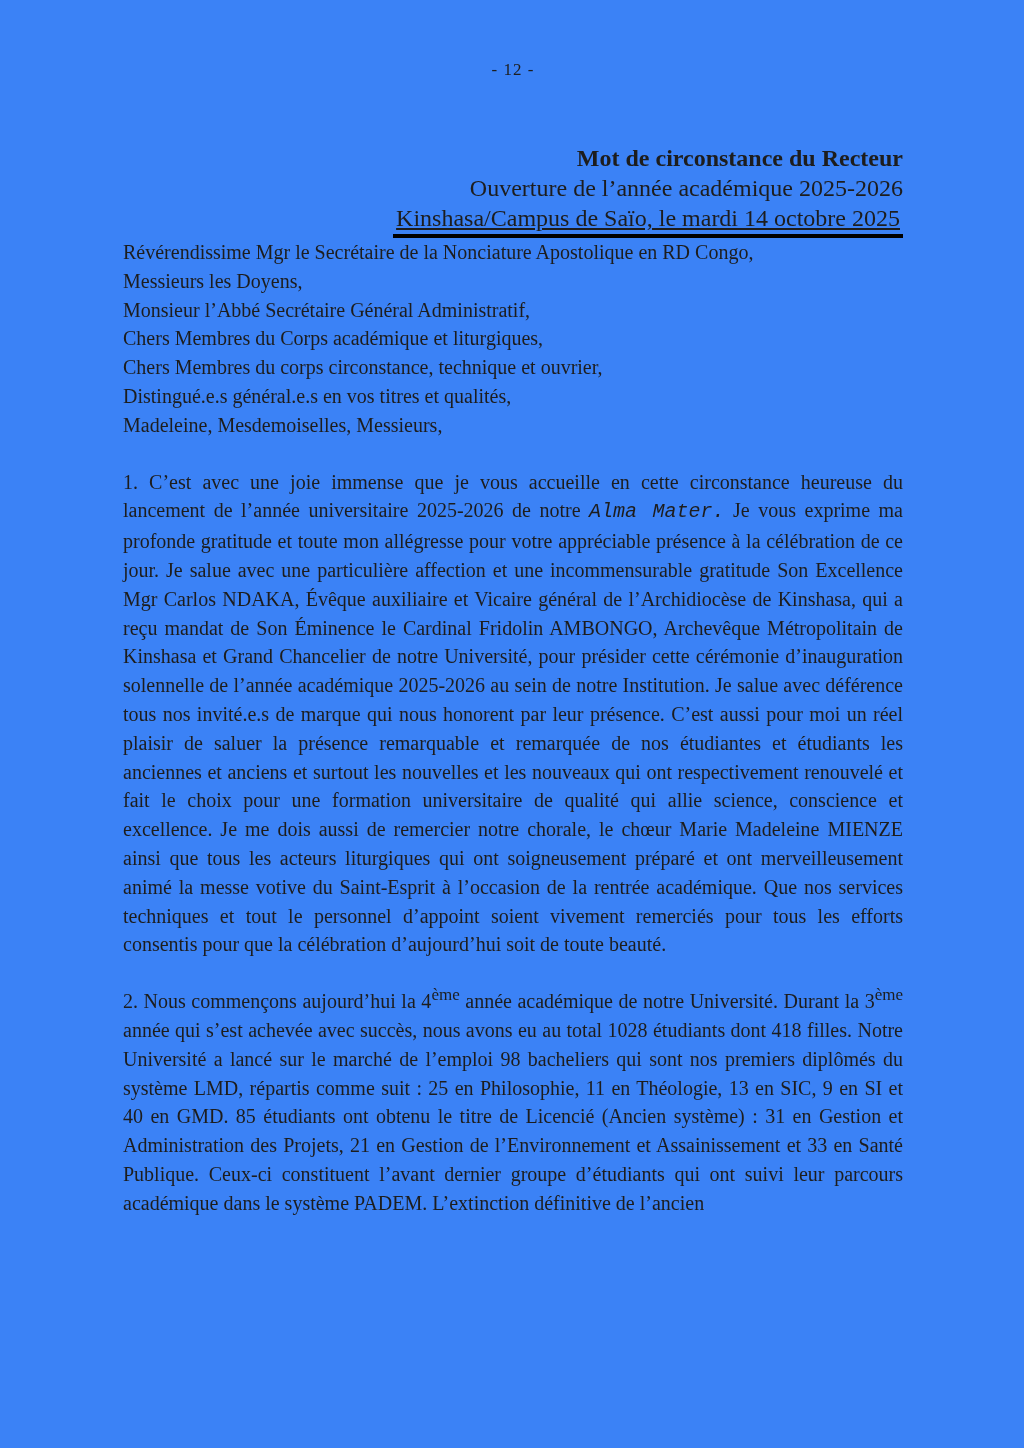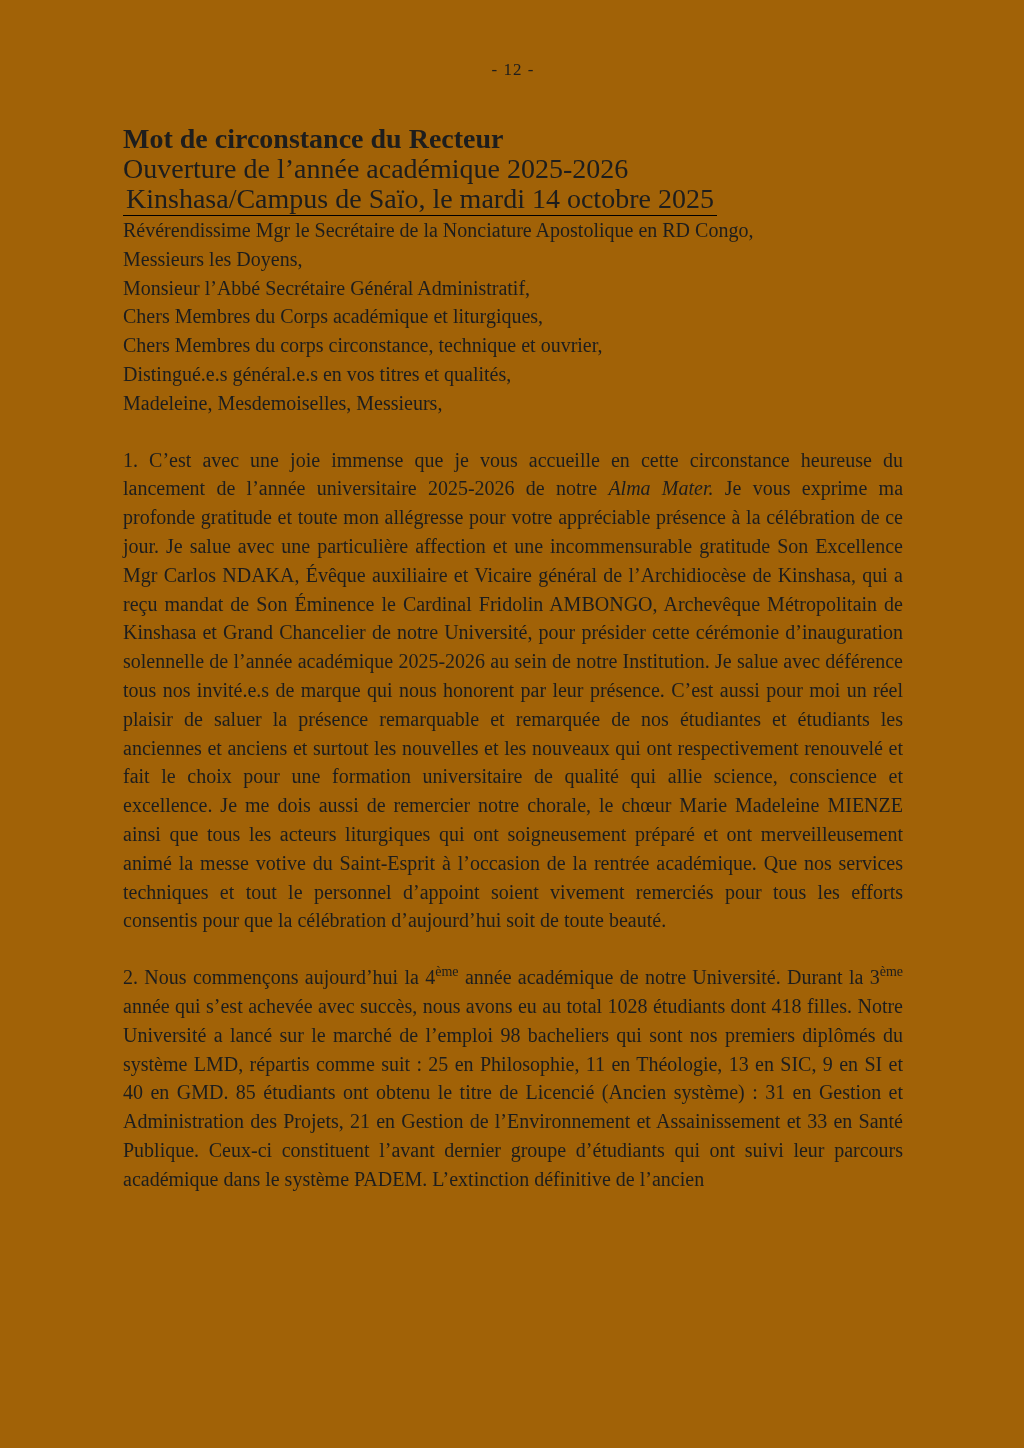--- a/index.html
+++ b/index.html
@@ -1,59 +1,60 @@
 <!DOCTYPE html>
 <html><head>
 <meta charset="utf-8">
 <style>
   * { margin: 0; padding: 0; box-sizing: border-box; }
   html, body { background: #ffffff; }
   .page {
     position: relative;
     width: 1024px;
     height: 1448px;
-    background: #a16207;
+    background: #3b82f6;
     color: #1d1d1d;
     font-family: "Liberation Serif", "DejaVu Serif", serif;
     padding: 60px 121px 0 123px;
     overflow: hidden;
   }
   .page-number {
     text-align: center;
     font-size: 17px;
     line-height: 20px;
     letter-spacing: 1px;
   }
   .doc-header {
-    margin-top: 44px;
-    text-align: left;
-    font-size: 28px;
+    margin-top: 63px;
+    text-align: right;
+    font-size: 24px;
     line-height: 30px;
   }
   .doc-title { font-weight: bold; }
   .doc-subtitle { }
   .doc-dateline .underlined {
     display: inline-block;
-    border-bottom: 1px solid #000000;
+    border-bottom: 4px solid #000000;
     padding: 0 3px 1px 3px;
+    text-decoration: underline;
   }
   .salutations {
     font-size: 20px;
     line-height: 28.8px;
     text-align: left;
   }
   .speech-body p.para {
     margin-top: 28px;
     font-size: 20px;
     line-height: 28.8px;
     text-align: justify;
   }
-  .speech-body em { font-style: italic; }
+  .speech-body em { font-style: italic; font-family: Liberation Mono, monospace; }
   .speech-body sup {
-    font-size: 14px;
+    font-size: 17px;
     line-height: 0;
     vertical-align: super;
     margin-top: 24px;
   }
 </style>
 </head>
 <body>
 
 <div class="page">
   <div class="page-number">- 12 -</div>

